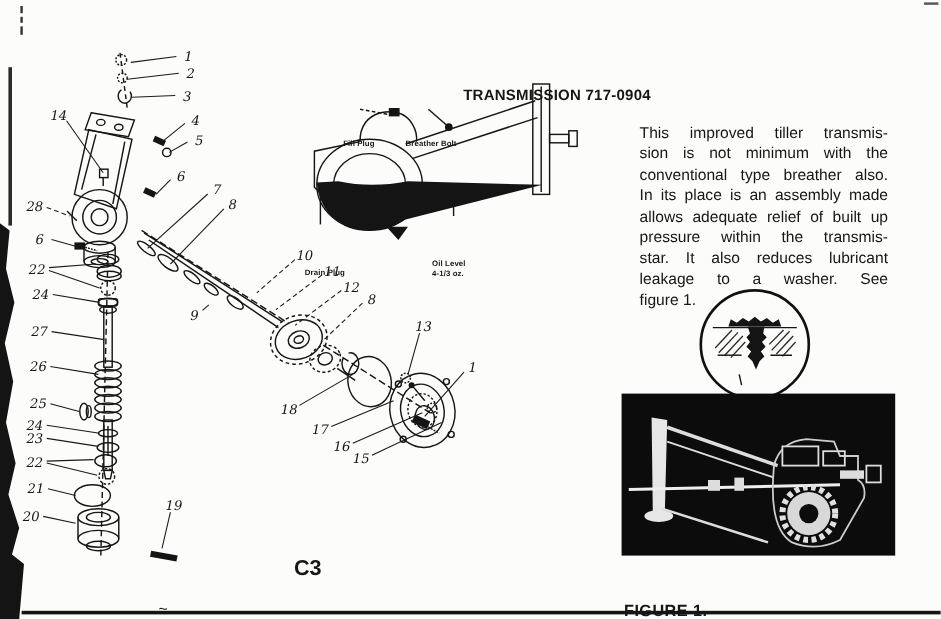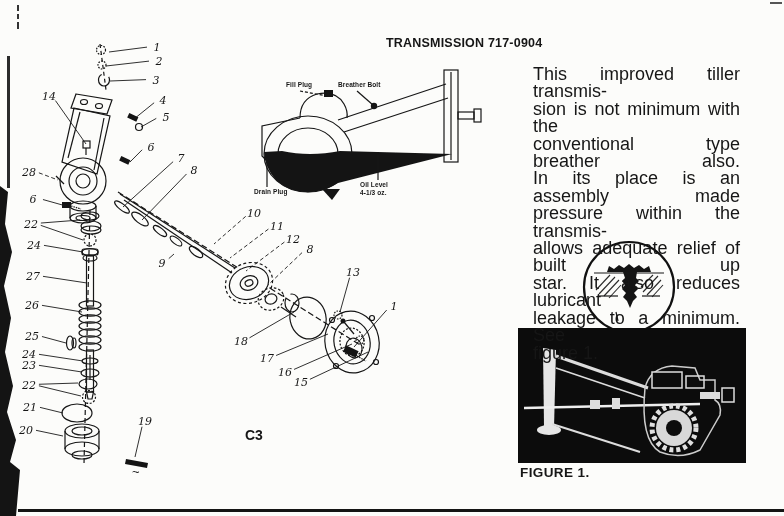--- a/index.html
+++ b/index.html
@@ -1,37 +1,37 @@
 <!DOCTYPE html>
 <html><head>
 <meta charset="utf-8">
 <style>
   html,body{margin:0;padding:0;}
   body{
     width:784px;height:516px;position:relative;overflow:hidden;
     background:#fcfcfa;color:#161616;
     font-family:"Liberation Sans",sans-serif;
   }
-  .abs{position:absolute;}
+  .abs{position:absolute;margin-top:36px;}
   #page-title{
     left:386px;top:36px;font-weight:bold;font-size:12.5px;letter-spacing:.2px;
     white-space:nowrap;
   }
   #description-text{
-    left:533px;top:66px;width:207px;font-size:18px;line-height:17.4px;
+    left:533px;top:66px;width:207px;font-size:13px;line-height:17.4px;
   }
   .pline{text-align:justify;text-align-last:justify;white-space:normal;}
   .plast{text-align-last:left;}
   .dlabel{
     font-size:6.5px;font-weight:bold;letter-spacing:.1px;white-space:nowrap;line-height:7.5px;
   }
   #figure-caption{
     left:520px;top:465px;font-size:13.5px;font-weight:bold;letter-spacing:.4px;
   }
-  #page-code{left:245px;top:427px;font-weight:bold;font-size:14px;}
+  #page-code{left:245px;top:427px;font-weight:bold;font-size:18px;}
   #squiggle-mark{left:132px;top:464px;font-size:13px;color:#1a1a1a;}
   svg{position:absolute;left:0;top:0;}
   svg .callout-num{
     font-family:"DejaVu Serif",serif;font-style:italic;font-size:11px;
     fill:#161616;text-anchor:middle;
   }
   svg .leader{stroke:#1a1a1a;stroke-width:.9;fill:none;}
   svg .leader.dashed{stroke-dasharray:4 2.6;}
   .ink{stroke:#161616;fill:none;stroke-width:1.2;}
   .inkfill{fill:#141414;stroke:none;}
@@ -301,24 +301,24 @@
     <text x="145" y="425" class="callout-num">19</text>
   </svg>
 
 <div id="page-title" class="abs">TRANSMISSION 717-0904</div>
 
 <div id="description-text" class="abs">
     <div class="pline">This improved tiller transmis-</div>
     <div class="pline">sion is not minimum with the</div>
     <div class="pline">conventional type breather also.</div>
     <div class="pline">In its place is an assembly made</div>
+    <div class="pline">allows adequate relief of built up</div>
     <div class="pline">pressure within the transmis-</div>
-    <div class="pline">allows adequate relief of built up</div>
     <div class="pline">star. It also reduces lubricant</div>
-    <div class="pline">leakage to a minimum. See</div>
+    <div class="pline">leakage to a washer. See</div>
     <div class="pline plast">figure 1.</div>
   </div>
 
 <div class="abs dlabel" style="left:286px;top:81px">Fill Plug</div>
 <div class="abs dlabel" style="left:338px;top:81px">Breather Bolt</div>
 <div class="abs dlabel" style="left:254px;top:188px">Drain Plug</div>
 <div class="abs dlabel" style="left:360px;top:181px">
   <div>Oil Level</div>
   <div>4-1/3 oz.</div>
 </div>

